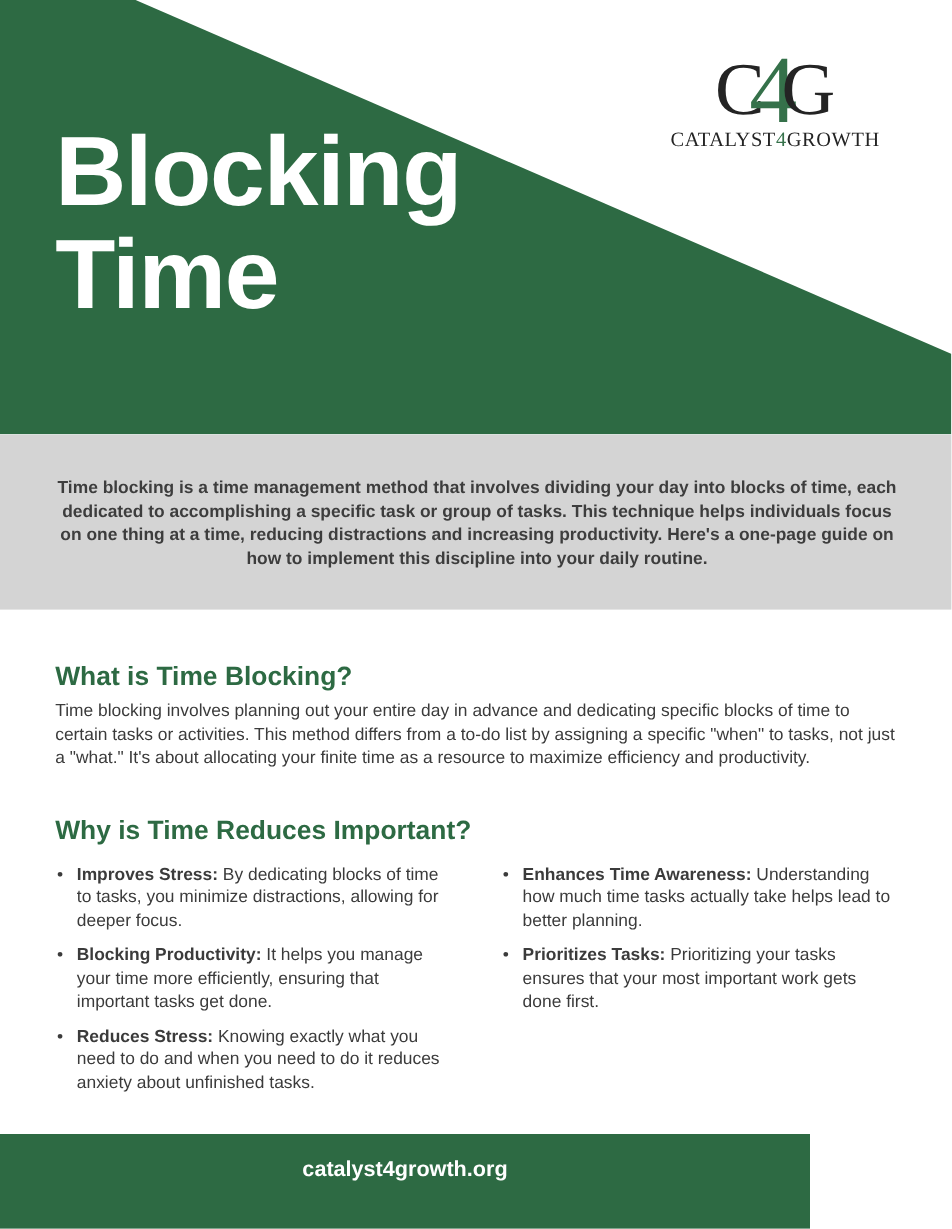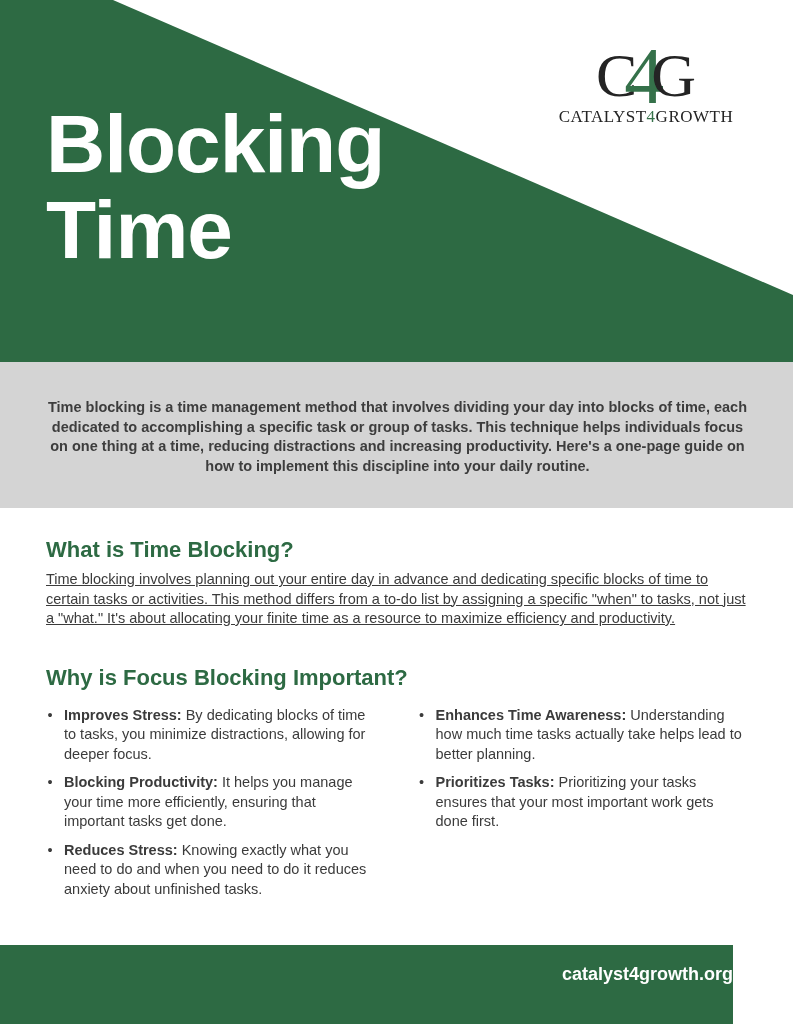--- a/index.html
+++ b/index.html
@@ -74,46 +74,45 @@
     font-size: 14.5px; line-height: 19.5px;
     font-weight: bold; color: #3d3d3d;
   }
 
   
   .main { padding: 0 44px 0 46px; height: 437px; }
   .section-heading {
     color: #2d6a43; font-weight: bold;
     font-size: 22px; line-height: 26px;
   }
-  .heading-what { padding-top: 29px; }
+  .heading-what { padding-top: 43px; }
   .heading-why  { margin-top: 36px; }
   .body-text {
     margin-top: 7px;
     font-size: 14.5px; line-height: 19.5px;
     color: #3b3b3b;
-    text-decoration: underline;
   }
   .columns {
     display: flex; gap: 40px; margin-top: 15px;
   }
   .col { flex: 1; min-width: 0; }
   .bullet {
     display: flex; gap: 10px;
     margin-bottom: 9px;
     font-size: 14.5px; line-height: 19.5px; color: #3b3b3b;
   }
   .bullet .dot { flex: 0 0 auto; width: 8px; text-align: center; }
   .bullet b { font-weight: bold; }
 
   
   .footer {
     position: absolute; left: 0; bottom: 0;
-    width: 733px; height: 79px;
+    width: 675px; height: 79px;
     background: #2d6a43;
-    text-align: right;
+    text-align: center;
     padding-top: 18px;
   }
   .footer .url {
     color: #ffffff; font-weight: bold;
     font-size: 18px; line-height: 22px;
   }
 </style>
 </head>
 <body>
 
@@ -140,21 +139,21 @@
 
   <div class="intro">
     <p>Time blocking is a time management method that involves dividing your day into blocks of time, each dedicated to accomplishing a specific task or group of tasks. This technique helps individuals focus on one thing at a time, reducing distractions and increasing productivity. Here's a one-page guide on how to implement this discipline into your daily routine.</p>
   </div>
 
   <div class="main">
 
     <h2 class="section-heading heading-what">What is Time Blocking?</h2>
     <p class="body-text">Time blocking involves planning out your entire day in advance and dedicating specific blocks of time to certain tasks or activities. This method differs from a to-do list by assigning a specific "when" to tasks, not just a "what." It's about allocating your finite time as a resource to maximize efficiency and productivity.</p>
 
-    <h2 class="section-heading heading-why">Why is Focus Blocking Important?</h2>
+    <h2 class="section-heading heading-why">Why is Time Reduces Important?</h2>
 
     <div class="columns">
       <div class="col">
         <div class="bullet">
           <span class="dot">•</span>
           <p><b>Improves Stress:</b> <span>By dedicating blocks of time to tasks, you minimize distractions, allowing for deeper focus.</span></p>
         </div>
         <div class="bullet">
           <span class="dot">•</span>
           <p><b>Blocking Productivity:</b> <span>It helps you manage your time more efficiently, ensuring that important tasks get done.</span></p>

